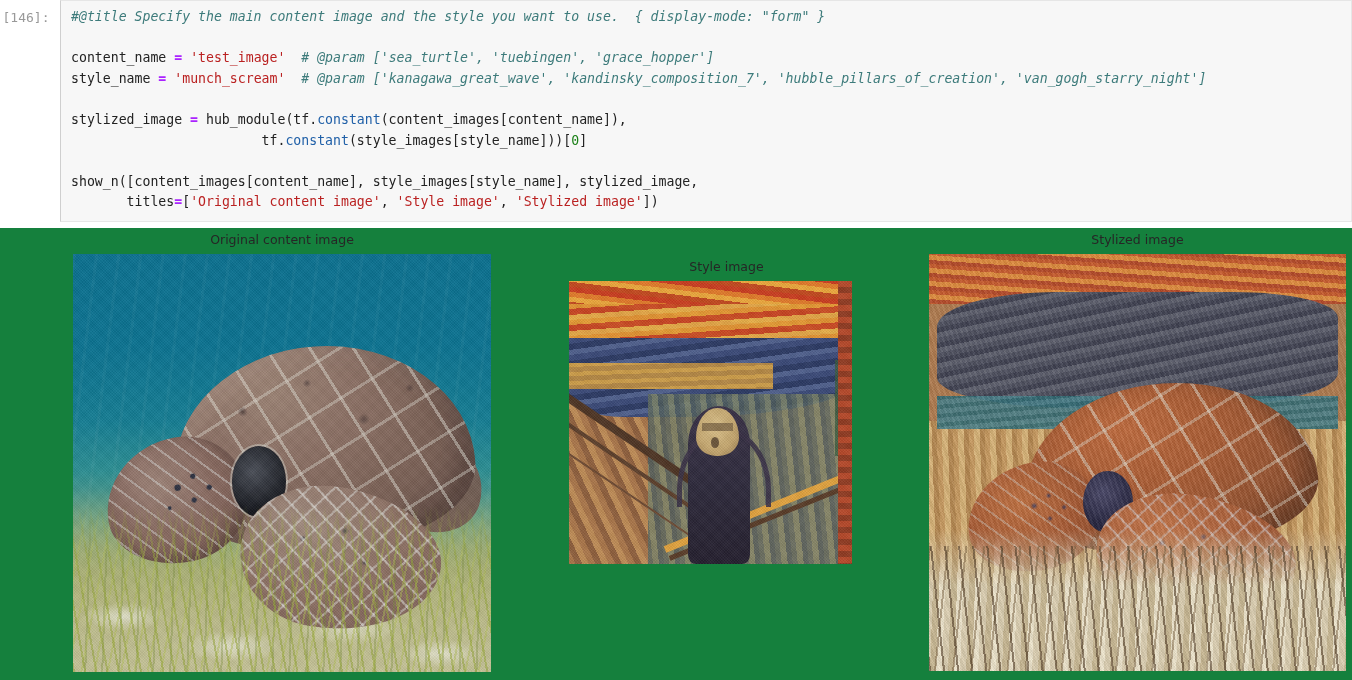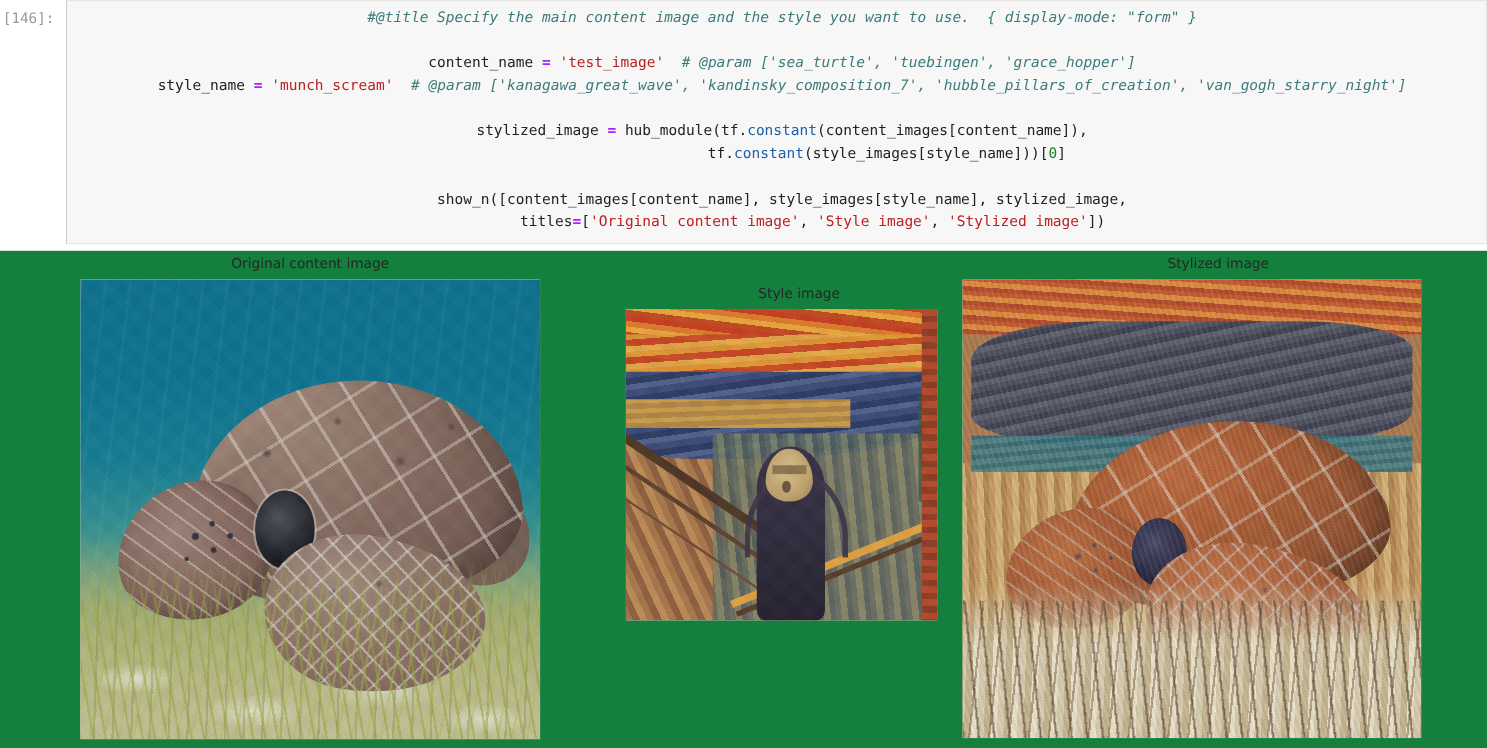--- a/index.html
+++ b/index.html
@@ -49,21 +49,20 @@
   .code-area {
     flex: 1 1 auto;
     background: #f7f7f7;
     border: 1px solid #e6e6e6;
     border-left: 1px solid #cfcfcf;
     box-sizing: border-box;
     padding: 6px 0 6px 10px;
     height: 222px;
     overflow: hidden;
     position: relative;
-    text-align: center;
   }
 
   pre.code {
     margin: 0;
     font-family: "DejaVu Sans Mono", "Liberation Mono", monospace;
     font-size: 13.2px;
     line-height: 20.6px;
     color: #222222;
     white-space: pre;
     overflow: hidden;
@@ -585,21 +584,21 @@
           <div class="scream-head"></div>
           <div class="scream-eyes"></div>
           <div class="scream-mouth"></div>
           <div class="scream-edge-green"></div>
           <div class="scream-edge-r"></div>
           <div class="noise"></div>
         </div>
       </div>
     </div>
 
-    <div class="panel" style="left:875px; top:0; width:417px; height:452px;padding-left:48px;">
+    <div class="panel" style="left:929px; top:0; width:417px; height:452px;">
       <div class="panel-title" style="top:4px;">Stylized image</div>
       <div class="img-frame" style="left:0; top:26px; width:417px; height:417px;">
         <div class="sty">
           <div class="sty-ground"></div>
           <div class="sty-sky"></div>
           <div class="sty-dark"></div>
           <div class="sty-teal"></div>
           <div class="sty-shell">
             <div class="sty-shell-seams"></div>
           </div>

